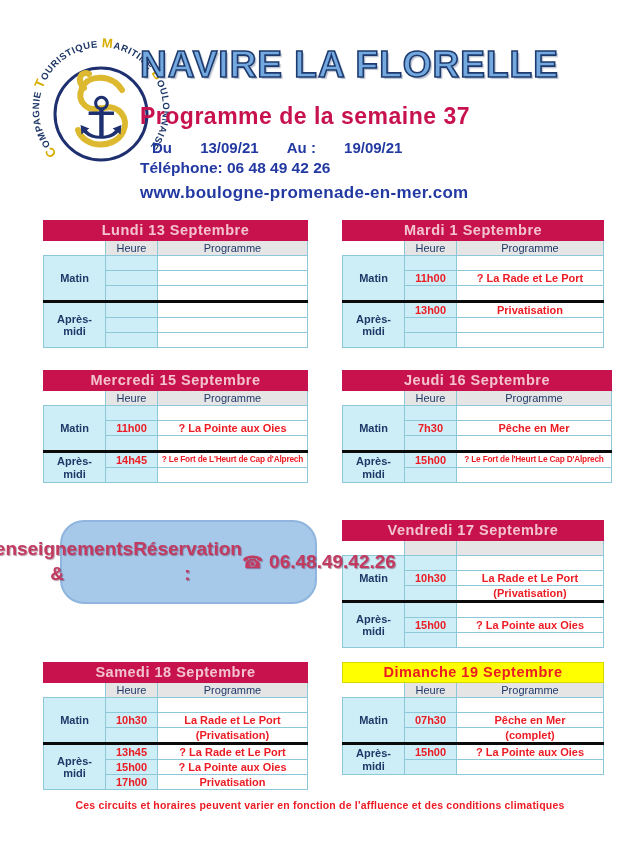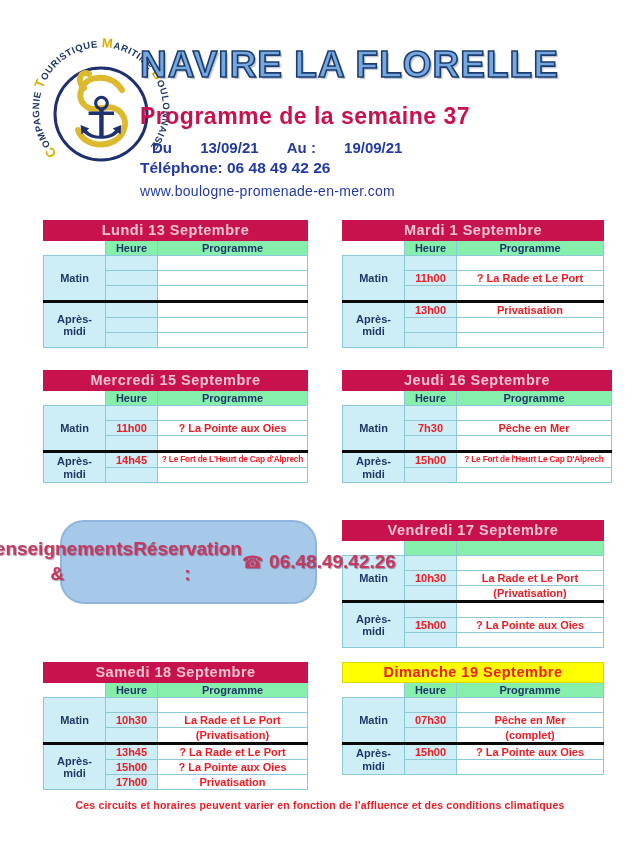--- a/index.html
+++ b/index.html
@@ -15,42 +15,42 @@
   .header-block{position:absolute;left:140px;top:44px;width:440px;text-align:left;}
   .main-title{
     font-size:37px;font-weight:bold;letter-spacing:1px;white-space:nowrap;
     color:var(--title_fill);-webkit-text-stroke:1.6px var(--title_stroke);
     text-shadow:2px 2px 1px rgba(31,56,100,0.30);
   }
   .subtitle{margin-top:17px;font-size:23px;font-weight:bold;color:var(--crimson);letter-spacing:0.5px;}
   .date-line{margin-top:9px;font-size:15px;font-weight:bold;color:var(--blue);}
   .date-line span{display:inline-block;margin:0 12px;}
   .phone-line{margin-top:3px;font-size:15.5px;font-weight:bold;color:var(--blue);}
-  .website-line{margin-top:6px;font-size:14px;font-weight:normal;color:var(--blue);letter-spacing:0.3px;}
+  .website-line{margin-top:6px;font-size:17px;font-weight:bold;color:var(--blue);letter-spacing:0.3px;}
   
   .slot{position:absolute;}
   .slot-lundi   {left:43px;  top:220px; width:265px;}
   .slot-mardi   {left:342px; top:220px; width:262px;}
   .slot-mercredi{left:43px;  top:370px; width:265px;}
   .slot-jeudi   {left:342px; top:370px; width:270px;}
   .slot-vendredi{left:342px; top:520px; width:262px;}
   .slot-samedi  {left:43px;  top:662px; width:265px;}
   .slot-dimanche{left:342px; top:662px; width:262px;}
   table.day{width:100%;border-collapse:collapse;table-layout:fixed;}
   table.day td{
     border:1px solid var(--cell_border);
     height:14px;padding:0 2px;font-size:11px;line-height:1.1;
     text-align:center;vertical-align:middle;overflow:hidden;
   }
   table.day td.ttl{
     height:19px;background:var(--crimson);color:var(--title_pink);
     font-size:14.5px;font-weight:bold;letter-spacing:0.5px;border-color:var(--crimson);margin-top:44px;
   }
   table.day.yellow td.ttl{background:var(--yellow);color:var(--red);border-color:#d8d800;}
-  table.day td.colh{color:var(--navy);font-weight:bold;background:#86efac;}
+  table.day td.colh{color:var(--navy);font-weight:normal;background:#e5e5e5;}
   table.day td.corner{background:#fff;border-left:none;border-top:none;}
   table.day td.plabel{background:var(--cyan);color:var(--navy);font-weight:bold;font-size:11px;}
   table.day td.heure{background:var(--cyan);color:var(--red);font-weight:bold;}
   table.day td.prog{background:#fff;color:var(--red);font-weight:bold;white-space:nowrap;}
   table.day td.prog.small{font-size:8.3px;letter-spacing:-0.2px;}
   table.day tr.divider td{border-top:3px solid #0a0a0a;}
   
   .bubble{
     position:absolute;left:60px;top:520px;width:257px;height:84px;
     background:var(--bubble_bg);border:2px solid var(--bubble_border);

